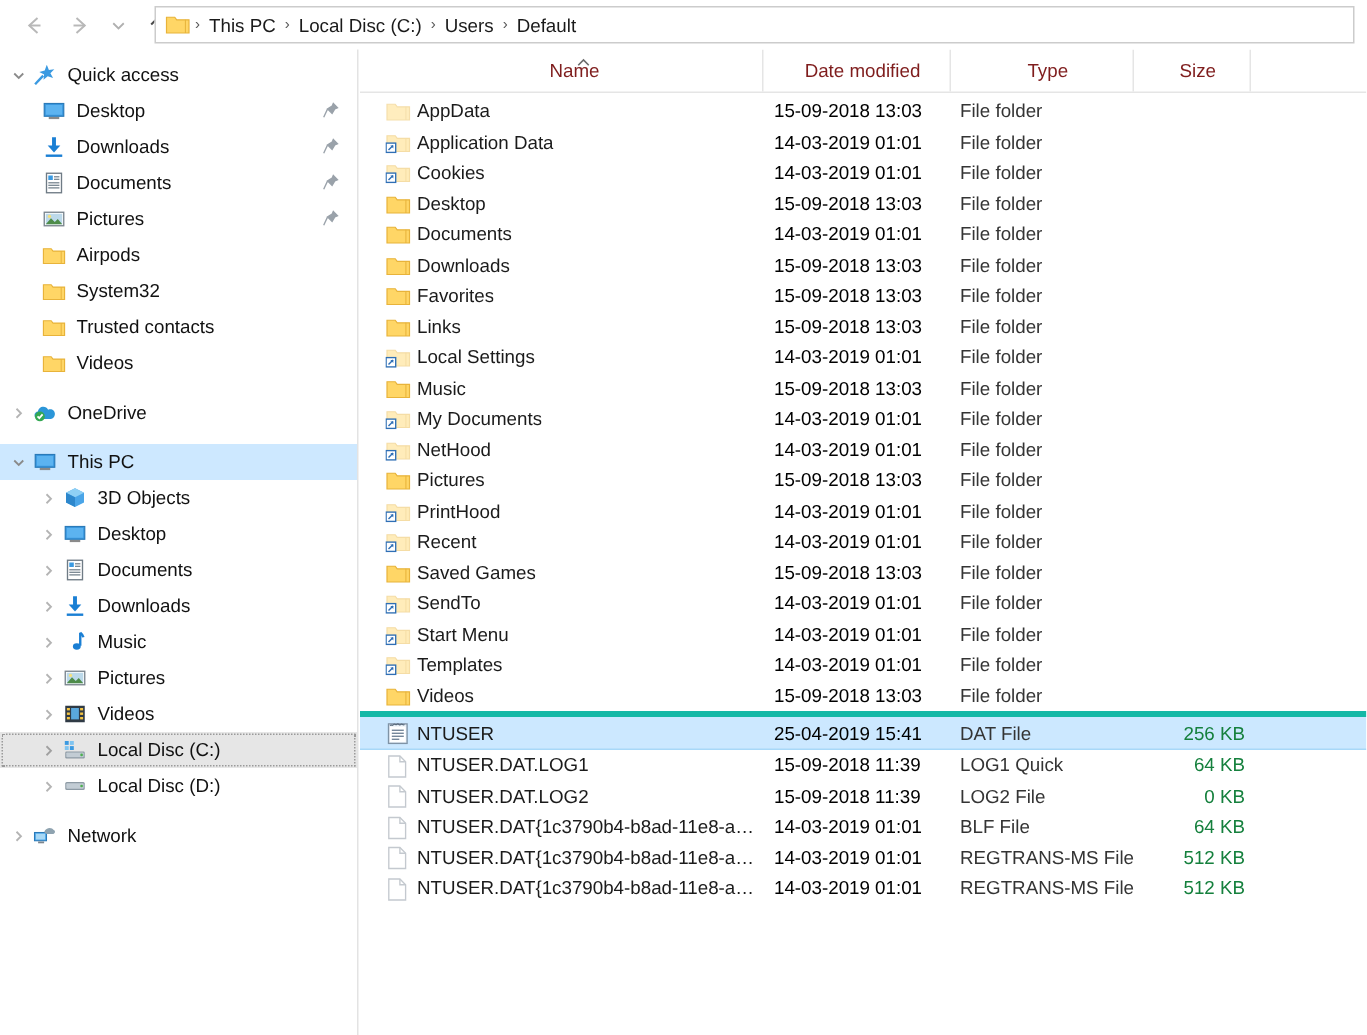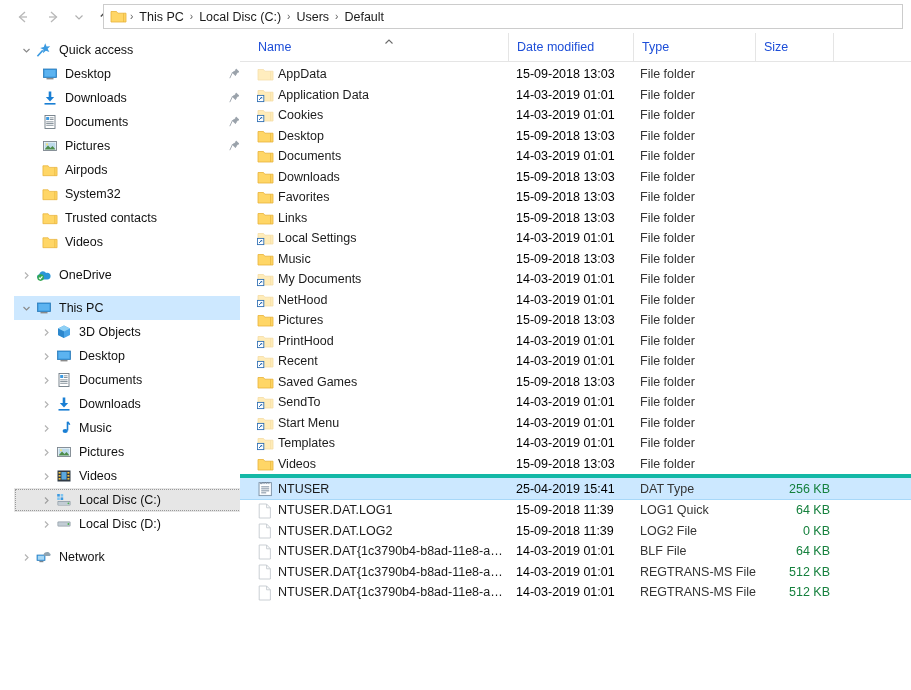--- a/index.html
+++ b/index.html
@@ -50,21 +50,21 @@
   }
   .crumb-sep {
     color: #5a5a5a;
     font-size: 10px;
     padding: 0 1px;
     user-select: none;
   }
 
   
   .sidebar {
-    position: absolute; left: 14px; top: 33px;
+    position: absolute; left: 0; top: 33px;
     width: 239px; height: 657px;
     background: #ffffff;
     border-right: 1px solid #e3e3e3;
     box-sizing: border-box;
     overflow: hidden;
   }
   .navrow {
     position: relative;
     height: 24px;
     display: flex; align-items: center;
@@ -112,26 +112,27 @@
     position: relative;
     height: 28px;
     border-bottom: 1px solid #e5e5e5;
     background: #ffffff;
   }
   .colh {
     position: absolute; top: 0;
     height: 28px;
     display: flex; align-items: center;
     font-size: 12.5px;
-    color: #1d4ed8;
+    color: #7f1d1d;
     box-sizing: border-box;
     border-left: 1px solid #e5e5e5;
     padding-left: 8px;
     cursor: default;
     white-space: nowrap;
+    justify-content: center;
   }
   .colh.first { border-left: none; padding-left: 18px; }
   .sortcaret {
     position: absolute; top: 2px; left: 143px;
   }
 
   .row {
     position: relative;
     height: 20.5px;
     display: flex; align-items: center;
@@ -883,21 +884,21 @@
     <rect x="2" y="3.4" width="10.4" height="10.2" fill="#ffffff"></rect>
     <path d="M2 2.8 C2.8 1.6 3.6 3.4 4.4 2 C5.2 1 6 3 6.8 1.8 C7.6 1 8.4 3 9.2 1.9 C10 1 10.8 3 11.6 1.9" fill="none" stroke="#5a6b7d" stroke-width="0.8"></path>
     <rect x="3.2" y="5.4" width="8" height="0.9" fill="#6f8296"></rect>
     <rect x="3.2" y="7.4" width="8" height="0.9" fill="#6f8296"></rect>
     <rect x="3.2" y="9.4" width="8" height="0.9" fill="#6f8296"></rect>
     <rect x="3.2" y="11.4" width="5" height="0.9" fill="#6f8296"></rect>
   </svg>
 </span>
           <span class="cell-name">NTUSER</span>
           <span class="cell-date">25-04-2019 15:41</span>
-          <span class="cell-type">DAT Type</span>
+          <span class="cell-type">DAT File</span>
           <span class="cell-size">256 KB</span>
         </div>
         <div class="row">
           <span class="cell-icon">
   <svg width="14" height="16" viewBox="0 0 14 16">
     <path d="M1.2 1 L8.6 1 L12.4 4.8 L12.4 15 L1.2 15 Z" fill="#ffffff" stroke="#c4c9cf" stroke-width="0.9"></path>
     <path d="M8.6 1 L8.6 4.8 L12.4 4.8" fill="none" stroke="#c4c9cf" stroke-width="0.9"></path>
   </svg>
 </span>
           <span class="cell-name">NTUSER.DAT.LOG1</span>

